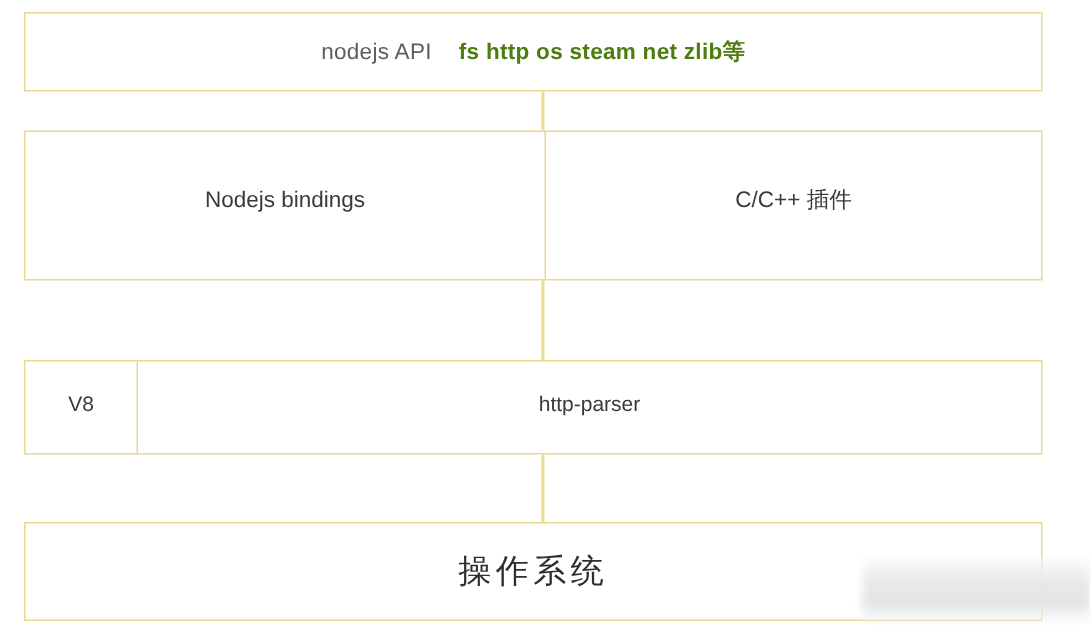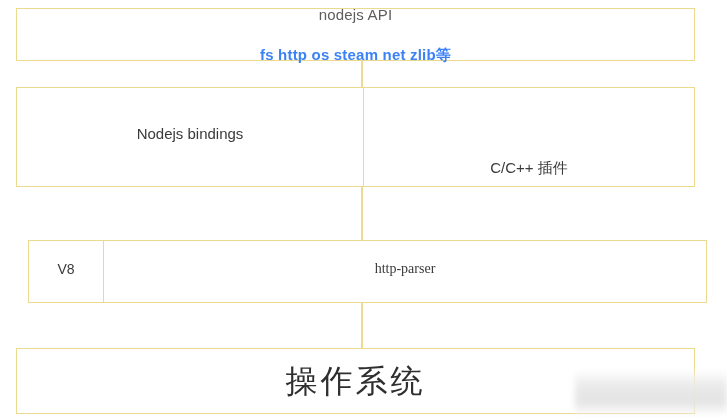--- a/index.html
+++ b/index.html
@@ -32,96 +32,96 @@
     box-sizing: border-box;
     border: 1.5px solid #ebd98d;
     background: #ffffff;
     z-index: 2;
     display: flex;
   }
 
   .cell {
     box-sizing: border-box;
     display: flex;
-    flex-direction: row;
+    flex-direction: column;
     align-items: center;
     justify-content: center;
     text-align: center;
     color: #3a3a3a;
     line-height: 1.45;
   }
   .cell + .cell {
     border-left: 1.5px solid #ebd98d;
   }
 
   
   #row-api {
     left: 16px;
     top: 8px;
     width: 679px;
     height: 53px;
   }
   #row-api .cell {
     flex: 1 1 auto;
-    flex-direction: column;
+    flex-direction: row;
     gap: 18px;
     font-size: 15px;
   }
   .api-light {
     color: #5d5d5d;
     font-weight: 400;
     letter-spacing: 0.2px;
   }
   .api-strong {
-    color: #3b82f6;
+    color: #4d7c0f;
     font-weight: 700;
     letter-spacing: 0.2px;
   }
 
   
   #row-bindings {
     left: 16px;
     top: 87px;
     width: 679px;
     height: 100px;
   }
   #row-bindings .cell {
     font-size: 15px;
   }
   #row-bindings .cell-left  { width: 346px; }
-  #row-bindings .cell-right { flex: 1 1 auto; align-items: flex-end; }
+  #row-bindings .cell-right { flex: 1 1 auto; }
   #row-bindings .line-1 { margin-bottom: 7px; }
 
   
   #row-engine {
-    left: 28px;
+    left: 16px;
     top: 240px;
     width: 679px;
     height: 63px;
   }
   #row-engine .cell {
     font-size: 14px;
   }
   #row-engine .c-v8        { width: 74px; }
   #row-engine .c-libuv     { width: 178px; }
   #row-engine .c-dns       { width: 178px; }
   #row-engine .c-ssl       { width: 124px; }
-  #row-engine .c-http      { flex: 1 1 auto; font-family: Liberation Serif, serif; }
+  #row-engine .c-http      { flex: 1 1 auto; }
   #row-engine .line-1 { margin-bottom: 4px; }
 
   
   #row-os {
     left: 16px;
     top: 348px;
     width: 679px;
     height: 66px;
   }
   #row-os .cell {
     flex: 1 1 auto;
-    font-size: 32px;
+    font-size: 22px;
     color: #2f2f2f;
     letter-spacing: 3px;
   }
 
   
   #watermark {
     position: absolute;
     left: 575px;
     top: 372px;
     width: 152px;

